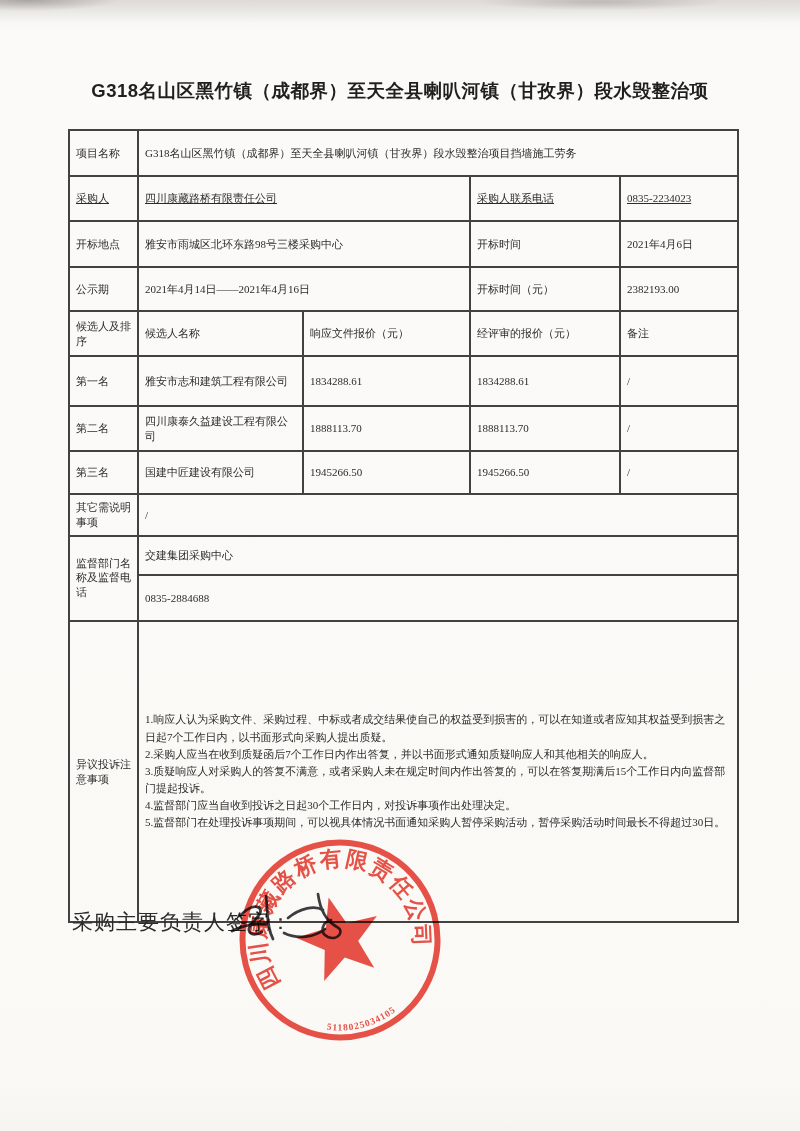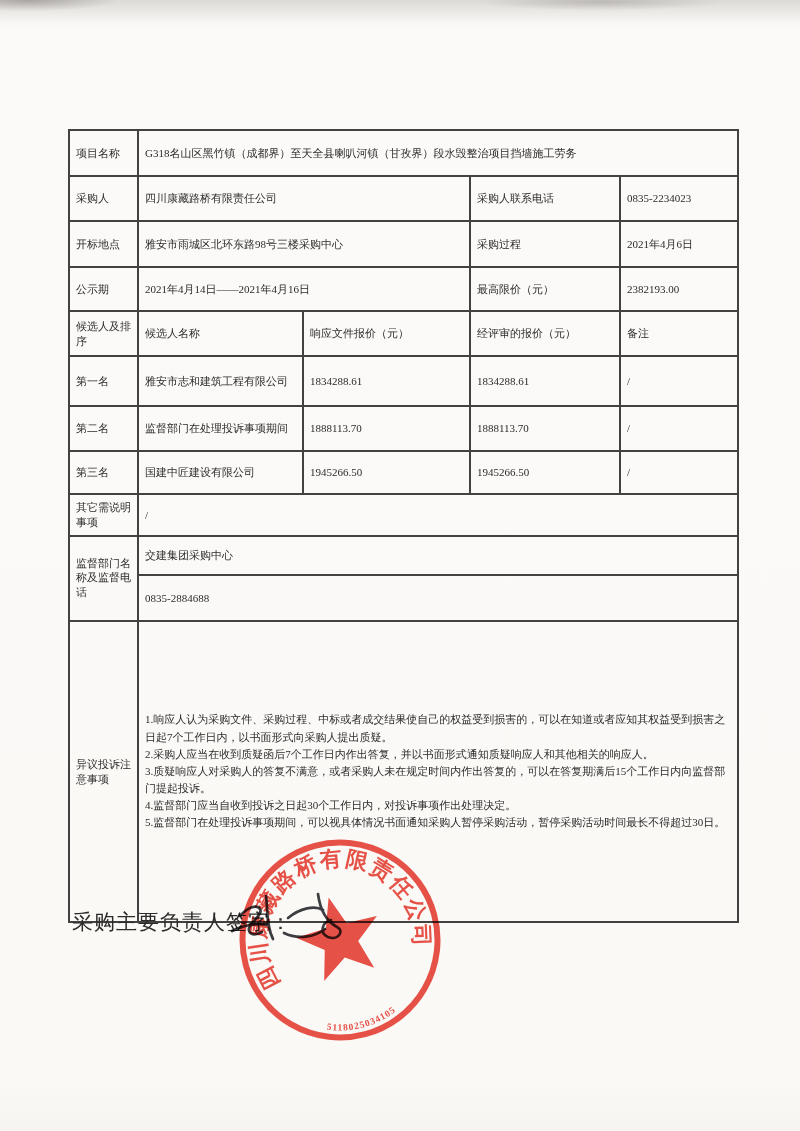--- a/index.html
+++ b/index.html
@@ -31,41 +31,42 @@
     font-size:11px;color:#2c2b29;
   }
   table.doc td{
     border:2px solid #424241;
     padding:2px 6px;line-height:1.32;vertical-align:middle;
     overflow:hidden;
   }
   td.lbl{padding:2px 3px 2px 5px;}
   td.ctr{}
   td.supv{padding:2px 2px;font-family:Liberation Mono, monospace;}
-  tr.r1 td{height:40px;} tr.r2 td{height:39px;} tr.r3 td{height:40px;}
+  tr.r1 td{height:40px;} tr.r2 td{height:39px;text-decoration:underline;} tr.r3 td{height:40px;}
   tr.r4 td{height:38px;} tr.r5 td{height:39px;} tr.r6 td{height:44px;}
   tr.r7 td{height:39px;} tr.r8 td{height:37px;} tr.r9 td{height:36px;margin-top:16px;}
   tr.r10a td{height:33px;} tr.r10b td{height:40px;margin-top:32px;}
   tr.r11 td{height:295px;}
   td.objection-cell{vertical-align:middle;padding:6px 10px 6px 8px;margin-top:12px;}
   td.objection-cell p{margin:0;line-height:1.56;text-align:left;}
   .signature-row{position:absolute;top:908px;left:72px;font-size:21px;color:#2c2b29;letter-spacing:1px;}
   .seal{position:absolute;left:236px;top:836px;width:208px;height:208px;mix-blend-mode:multiply;opacity:.93;}
   .seal text{font-family:"Liberation Serif","DejaVu Serif",serif;font-weight:bold;}
   .seal .company-arc{font-size:22px;letter-spacing:2px;}
   .seal .number-arc{font-size:9.5px;letter-spacing:1px;}
   .sig-ink{position:absolute;left:226px;top:884px;width:132px;height:86px;mix-blend-mode:multiply;}
 </style>
 </head>
 <body>
 
 <div class="page">
   <div class="scan-shade-top"></div>
 
   <div class="title">
+    <div>G318名山区黑竹镇（成都界）至天全县喇叭河镇（甘孜界）段水毁整治项</div>
   </div>
 
   <table class="doc">
     <colgroup>
       <col style="width:69px">
         <col style="width:165px">
         <col style="width:167px">
       <col style="width:150px">
         <col style="width:118px">
     </colgroup>
@@ -76,46 +77,46 @@
       </tr>
       <tr class="r2">
         <td class="lbl">采购人</td>
         <td colspan="2">四川康藏路桥有限责任公司</td>
         <td class="ctr">采购人联系电话</td>
         <td class="ctr">0835-2234023</td>
       </tr>
       <tr class="r3">
         <td class="lbl">开标地点</td>
         <td colspan="2">雅安市雨城区北环东路98号三楼采购中心</td>
-        <td class="ctr">采购过程</td>
+        <td class="ctr">开标时间</td>
         <td class="ctr">2021年4月6日</td>
       </tr>
       <tr class="r4">
         <td class="lbl">公示期</td>
         <td colspan="2">2021年4月14日——2021年4月16日</td>
-        <td class="ctr">最高限价（元）</td>
+        <td class="ctr">开标时间（元）</td>
         <td class="ctr">2382193.00</td>
       </tr>
       <tr class="r5">
         <td class="lbl">候选人及排序</td>
         <td class="ctr">候选人名称</td>
         <td class="ctr">响应文件报价（元）</td>
         <td class="ctr">经评审的报价（元）</td>
         <td class="ctr">备注</td>
       </tr>
       <tr class="r6">
         <td class="lbl">第一名</td>
         <td>雅安市志和建筑工程有限公司</td>
         <td class="ctr">1834288.61</td>
         <td class="ctr">1834288.61</td>
         <td class="ctr">/</td>
       </tr>
       <tr class="r7">
         <td class="lbl">第二名</td>
-        <td>监督部门在处理投诉事项期间</td>
+        <td>四川康泰久益建设工程有限公司</td>
         <td class="ctr">1888113.70</td>
         <td class="ctr">1888113.70</td>
         <td class="ctr">/</td>
       </tr>
       <tr class="r8">
         <td class="lbl">第三名</td>
         <td>国建中匠建设有限公司</td>
         <td class="ctr">1945266.50</td>
         <td class="ctr">1945266.50</td>
         <td class="ctr">/</td>

